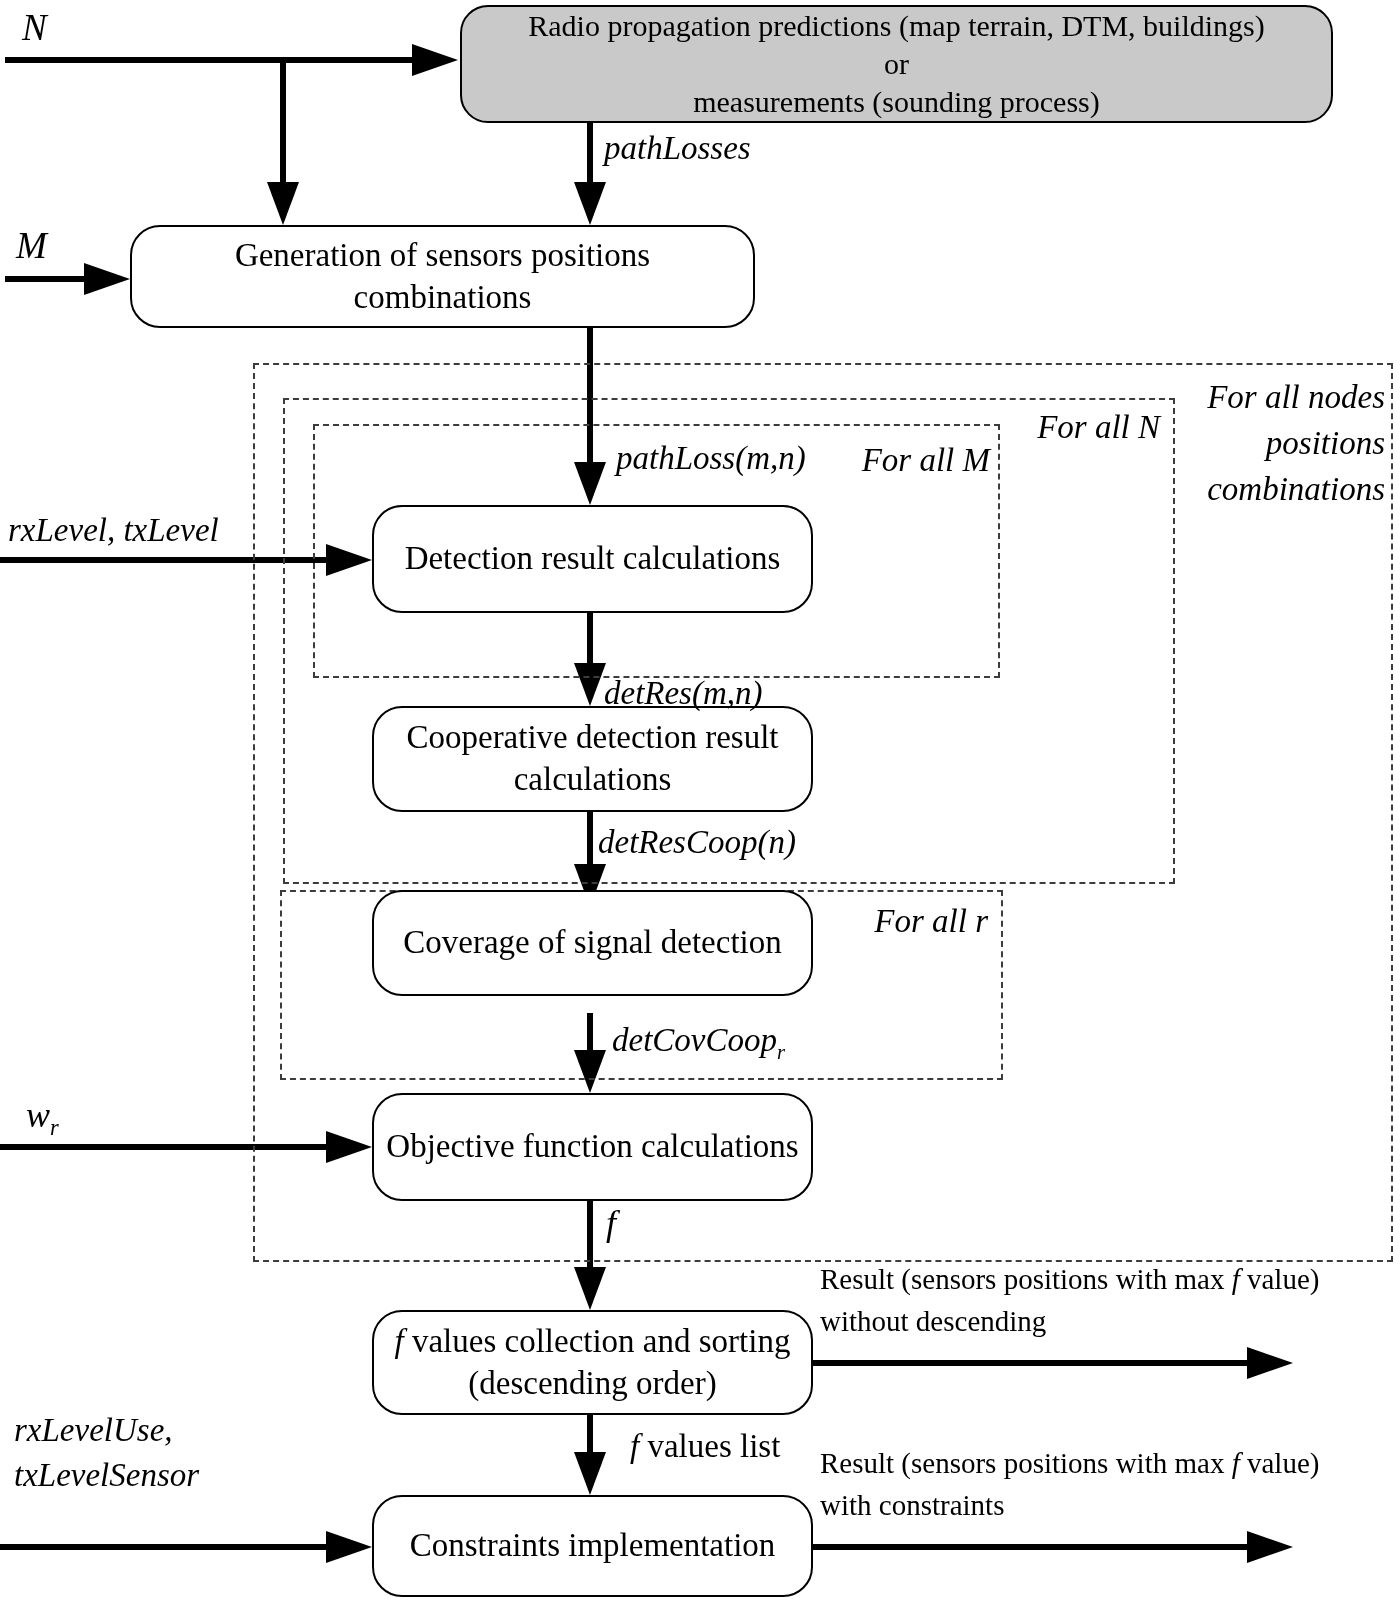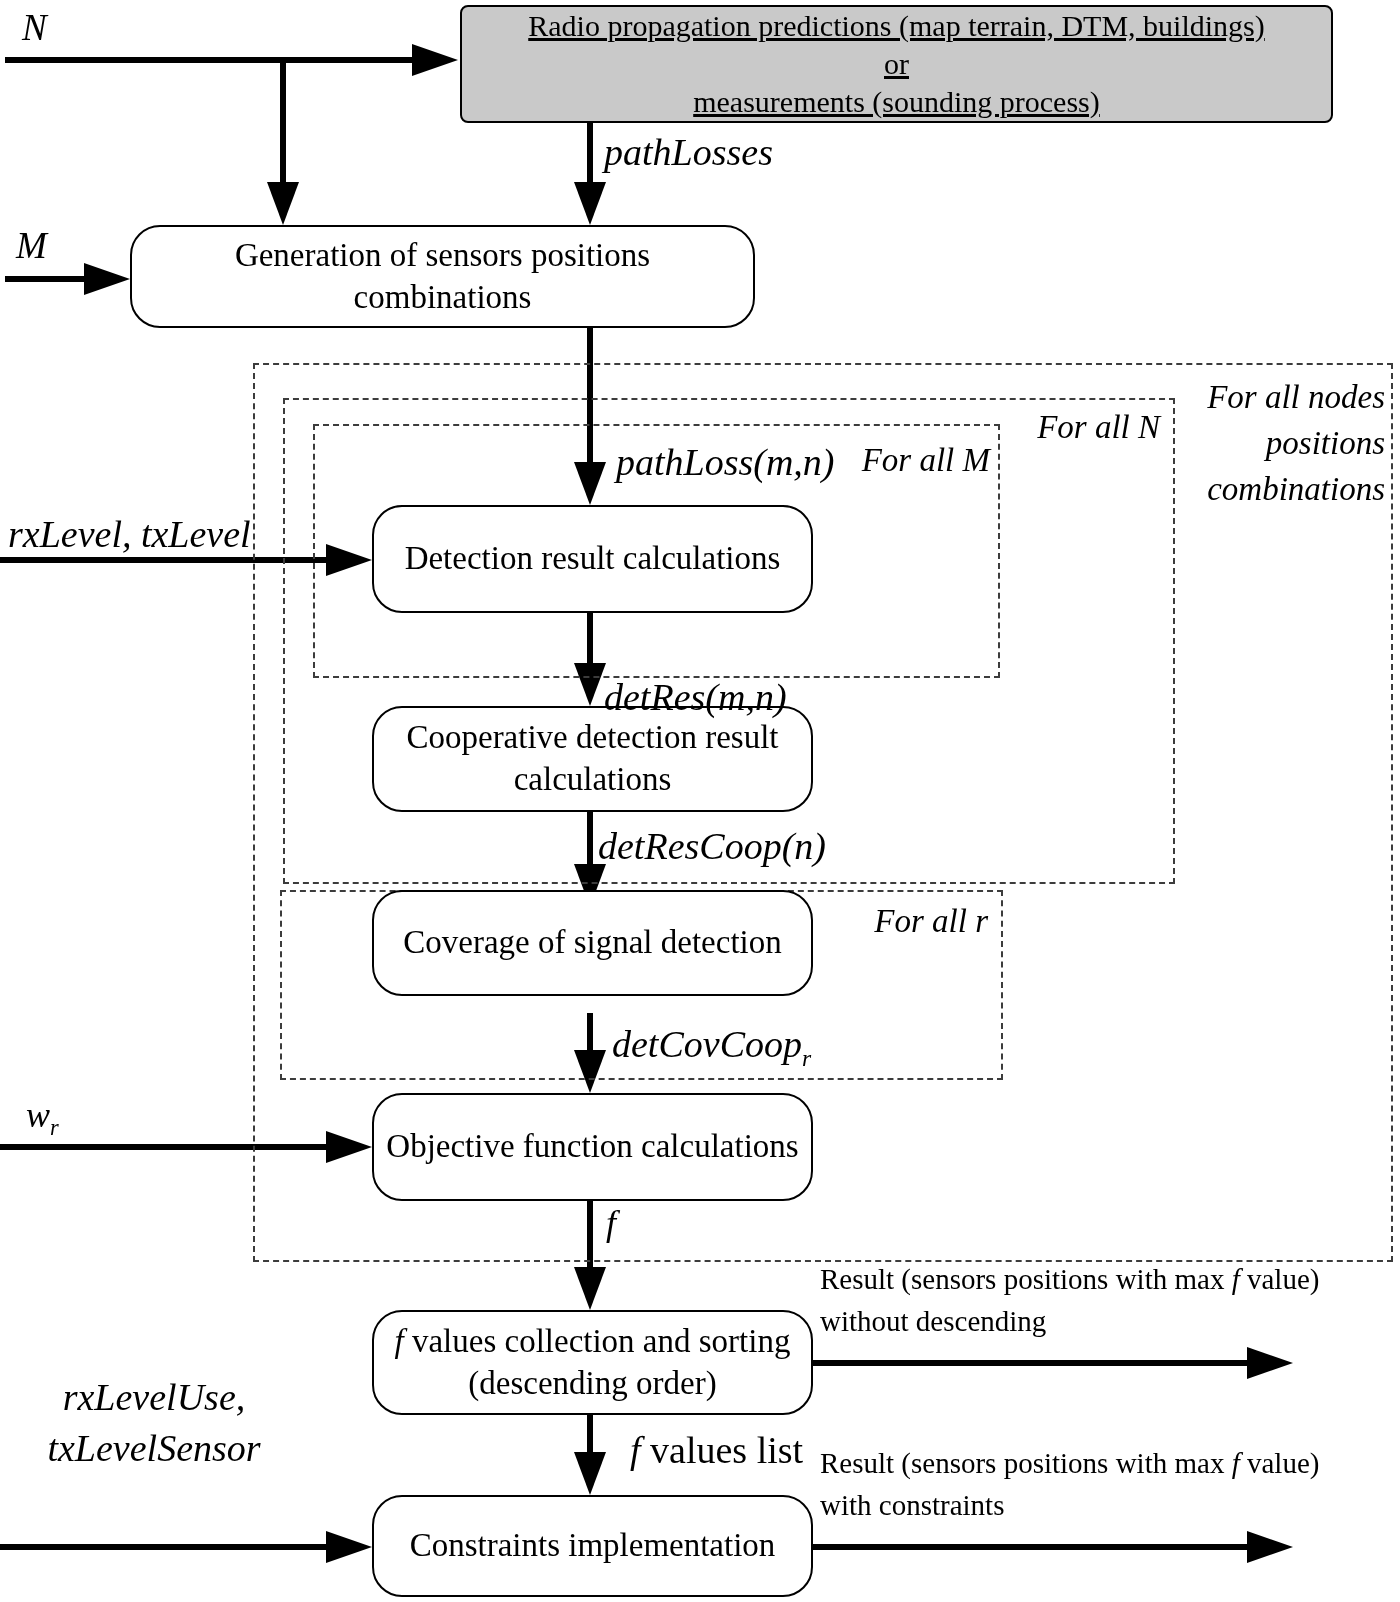--- a/index.html
+++ b/index.html
@@ -10,26 +10,26 @@
   svg.wires { position:absolute; left:0; top:0; width:1400px; height:1602px; }
   svg.wires line { stroke:#000; stroke-width:6; }
   svg.wires polygon { fill:#000; }
 
   .node {
     position:absolute; box-sizing:border-box; background:#fff;
     border:2.5px solid #000; border-radius:30px;
     display:flex; flex-direction:column; align-items:center; justify-content:center;
     text-align:center; font-size:33px; line-height:1.27;
   }
-  .node.gray { background:#c9c9c9; border-radius:8px; font-size:30px;text-decoration:underline; }
+  .node.gray { background:#c9c9c9; border-radius:28px; font-size:30px; }
 
   .dashed { position:absolute; box-sizing:border-box; border:2px dashed #3c3c3c; background:transparent; }
 
   .loop-label { position:absolute; font-style:italic; font-size:33px; line-height:1.4; text-align:right; }
-  .io-label  { position:absolute; font-style:italic; font-size:38px; white-space:nowrap; }
+  .io-label  { position:absolute; font-style:italic; font-size:33px; white-space:nowrap; }
   .io-label.big { font-size:37px; }
   .io-label.multiline { white-space:normal; line-height:1.35; }
   .result-label { position:absolute; font-size:29px; line-height:1.45; }
   .result-label .l1 { white-space:nowrap; display:block; }
   .result-label .fi, .fi { font-style:italic; }
   sub { font-size:0.62em; }
 </style>
 </head>
 <body>
 
@@ -151,21 +151,21 @@
   <div class="io-label big" style="left:16px; top:224px;">M</div>
   <div class="io-label" style="left:604px; top:130px;">pathLosses</div>
   <div class="io-label" style="left:616px; top:440px;">pathLoss(m,n)</div>
   <div class="io-label" style="left:8px;  top:512px;">rxLevel, txLevel</div>
   <div class="io-label" style="left:604px; top:632px;margin-top:43px;">detRes(m,n)</div>
   <div class="io-label" style="left:598px; top:824px;">detResCoop(n)</div>
   <div class="io-label" style="left:612px; top:1022px;"><span>detCovCoop</span><sub>r</sub></div>
   <div class="io-label" style="left:26px; top:1094px; font-size:36px;"><span>w</span><sub>r</sub></div>
   <div class="io-label" style="left:606px; top:1202px; font-size:36px;">f</div>
   <div class="io-label" style="left:630px; top:1428px;"><span class="fi">f</span><span style="font-style:normal;"> values list</span></div>
-  <div class="io-label multiline" style="left:14px; top:1372px; width:280px;text-align:center;">
+  <div class="io-label multiline" style="left:14px; top:1408px; width:280px;">
     <span>rxLevelUse,</span><br>
     <span>txLevelSensor</span>
   </div>
 
   <div class="result-label" style="left:820px; top:1258px; width:580px;">
     <span class="l1"><span>Result (sensors positions with max </span><span class="fi">f</span><span> value)</span></span>
     <span>without descending</span>
   </div>
   <div class="result-label" style="left:820px; top:1442px; width:580px;">
     <span class="l1"><span>Result (sensors positions with max </span><span class="fi">f</span><span> value)</span></span>

